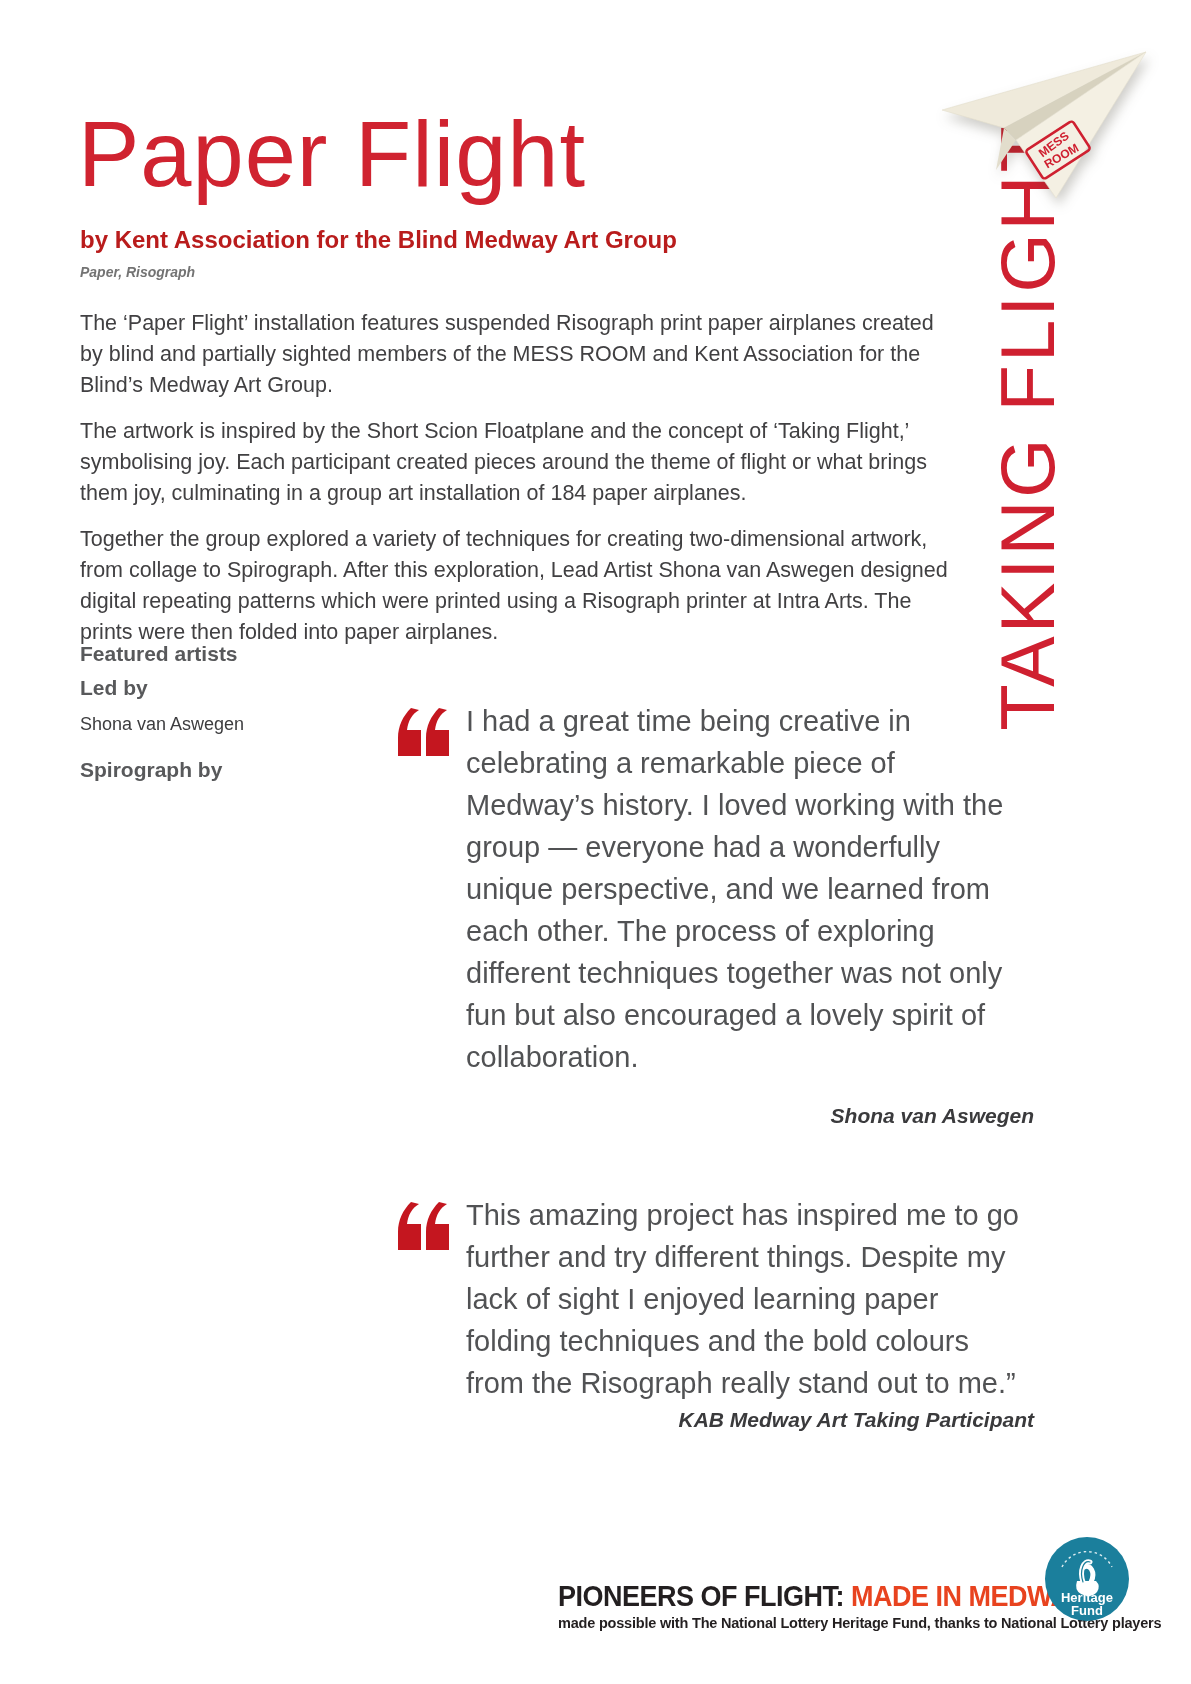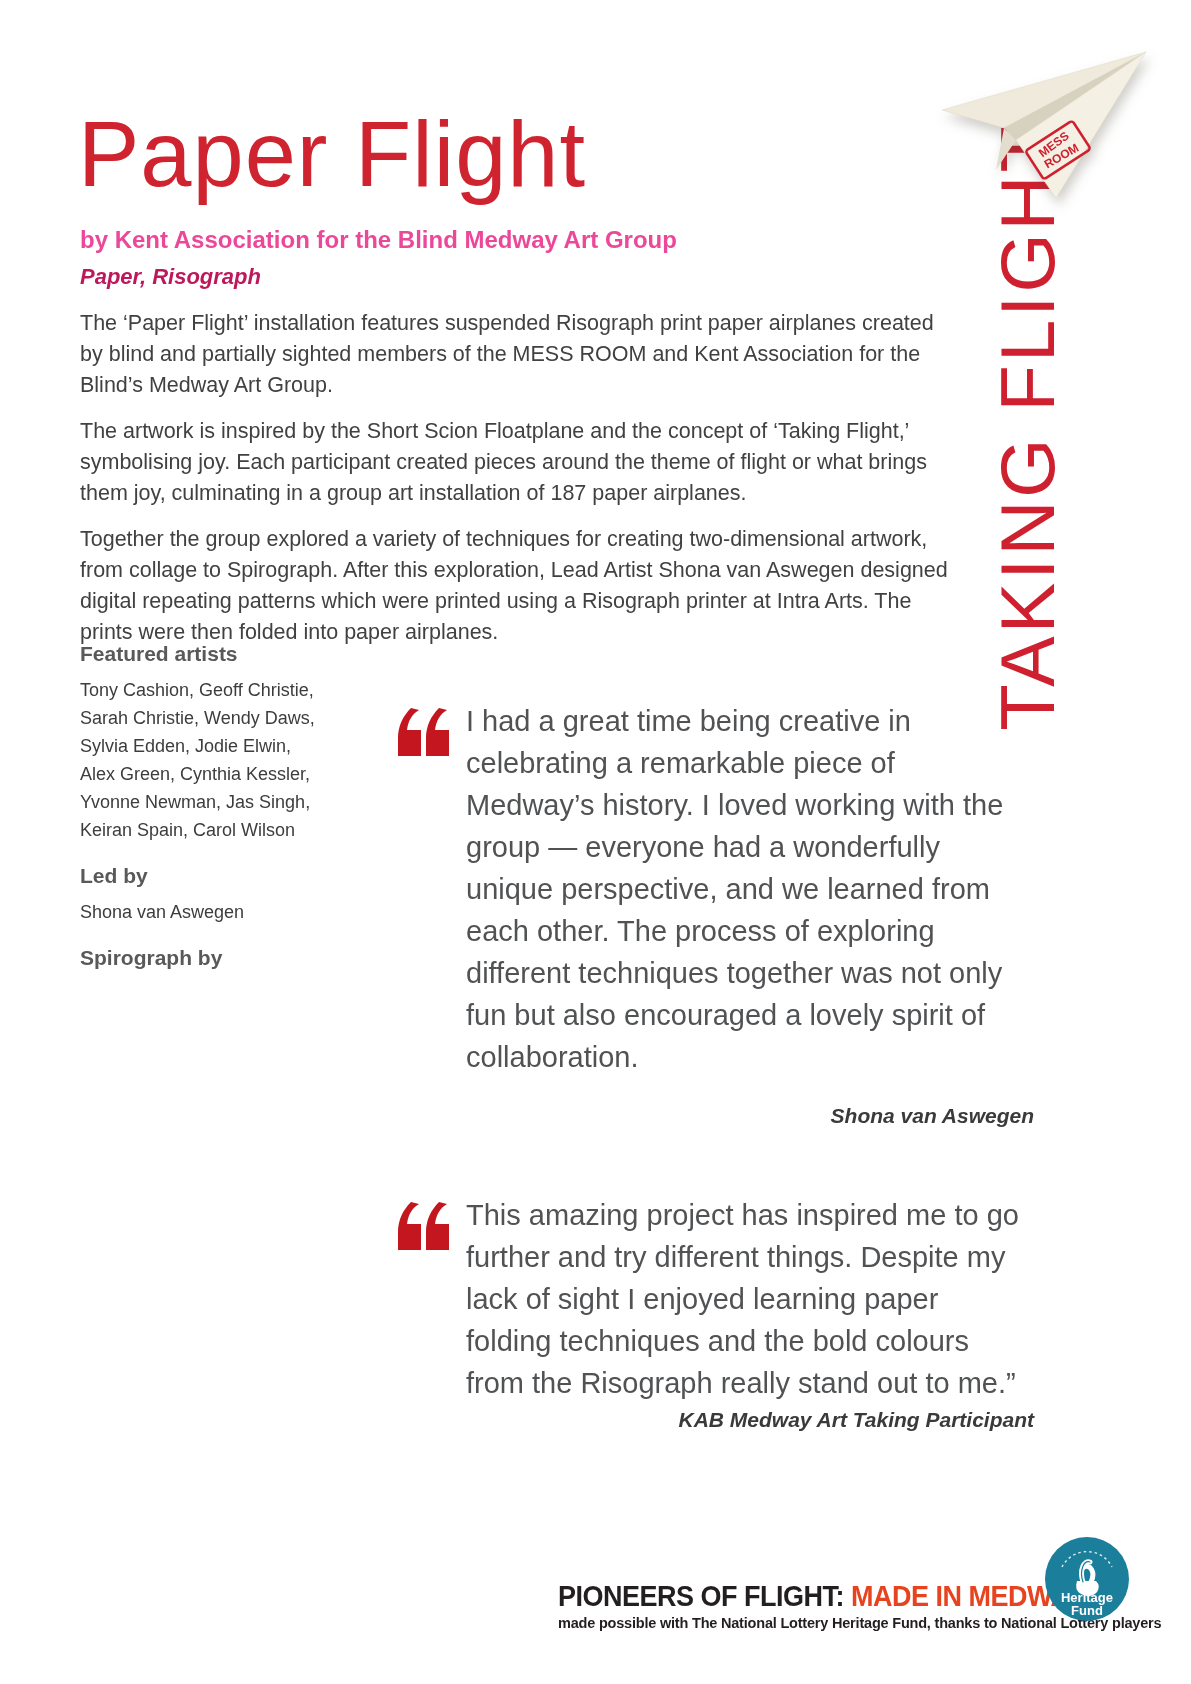--- a/index.html
+++ b/index.html
@@ -10,25 +10,25 @@
   }
 
   
   .title {
     position:absolute; left:78px; top:96px;
     font-size:92px; font-weight:300; letter-spacing:1px;
     color:#d02330; line-height:1;
   }
   .byline {
     position:absolute; left:80px; top:214px;
-    font-size:24px; font-weight:700; color:#ec4899;
+    font-size:24px; font-weight:700; color:#b91c1c;
   }
   .medium {
     position:absolute; left:80px; top:252px;
-    font-size:22px; font-style:italic; font-weight:600; color:#be185d;
+    font-size:14px; font-style:italic; font-weight:600; color:#737373;
   }
 
   
   .intro {
     position:absolute; left:80px; top:296px; width:868px;
     font-size:21.5px; line-height:31px; color:#414042;
   }
   .intro p { margin:0 0 15px 0; }
 
   
@@ -91,32 +91,26 @@
 <body>
 
 <div class="page">
 
   <div class="title">Paper Flight</div>
   <div class="byline">by Kent Association for the Blind Medway Art Group</div>
   <div class="medium">Paper, Risograph</div>
 
   <div class="intro">
     <p>The ‘Paper Flight’ installation features suspended Risograph print paper airplanes created by blind and partially sighted members of the MESS ROOM and Kent Association for the Blind’s Medway Art Group.</p>
-    <p>The artwork is inspired by the Short Scion Floatplane and the concept of ‘Taking Flight,’ symbolising joy. Each participant created pieces around the theme of flight or what brings them joy, culminating in a group art installation of 187 paper airplanes.</p>
+    <p>The artwork is inspired by the Short Scion Floatplane and the concept of ‘Taking Flight,’ symbolising joy. Each participant created pieces around the theme of flight or what brings them joy, culminating in a group art installation of 184 paper airplanes.</p>
     <p>Together the group explored a variety of techniques for creating two-dimensional artwork, from collage to Spirograph. After this exploration, Lead Artist Shona van Aswegen designed digital repeating patterns which were printed using a Risograph printer at Intra Arts. The prints were then folded into paper airplanes.</p>
   </div>
 
   <div class="credits">
     <h3>Featured artists</h3>
-    <div class="names">Tony Cashion, Geoff Christie,
-Sarah Christie, Wendy Daws,
-Sylvia Edden, Jodie Elwin,
-Alex Green, Cynthia Kessler,
-Yvonne Newman, Jas Singh,
-Keiran Spain, Carol Wilson</div>
     <h3>Led by</h3>
     <div class="names">Shona van Aswegen</div>
     <h3>Spirograph by</h3>
   </div>
 
   <div class="quote quote-1">
     <span class="quote-mark">
       <svg width="58" height="48" viewBox="0 0 58 48">
         <g fill="#c4161f">
           <path d="M13 0 C5 8 0 18 0 30 L0 48 L23 48 L23 22 L9 22 C10 13 14 6 21 2 Z"></path>

